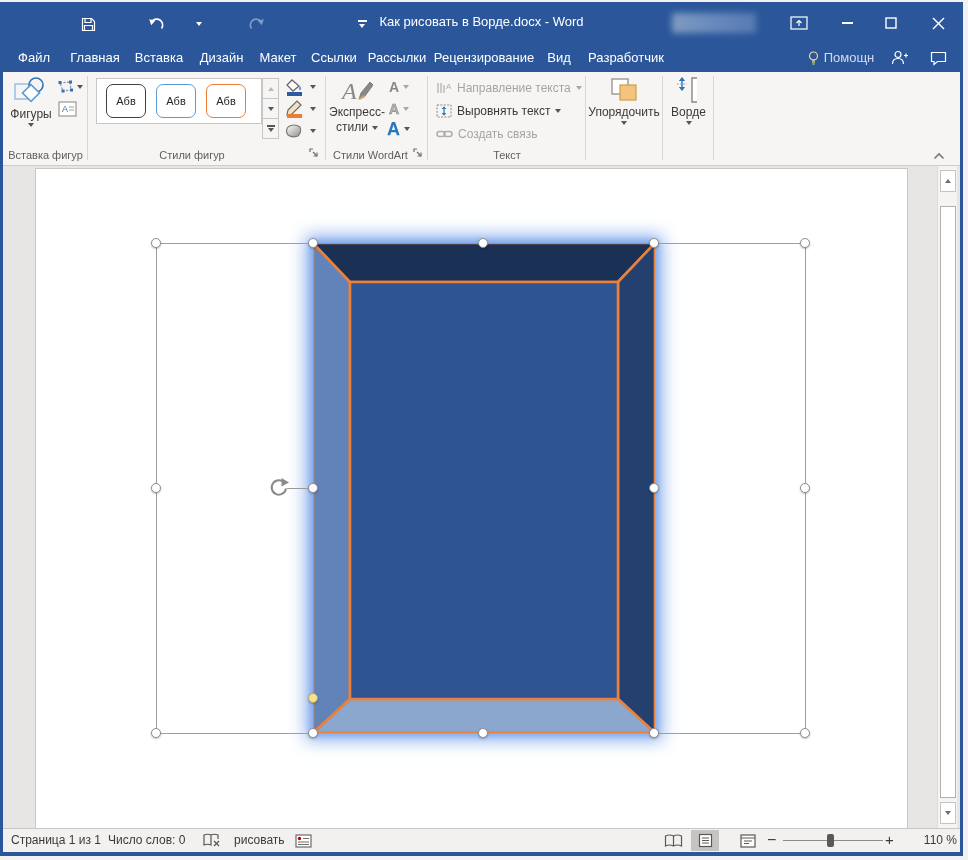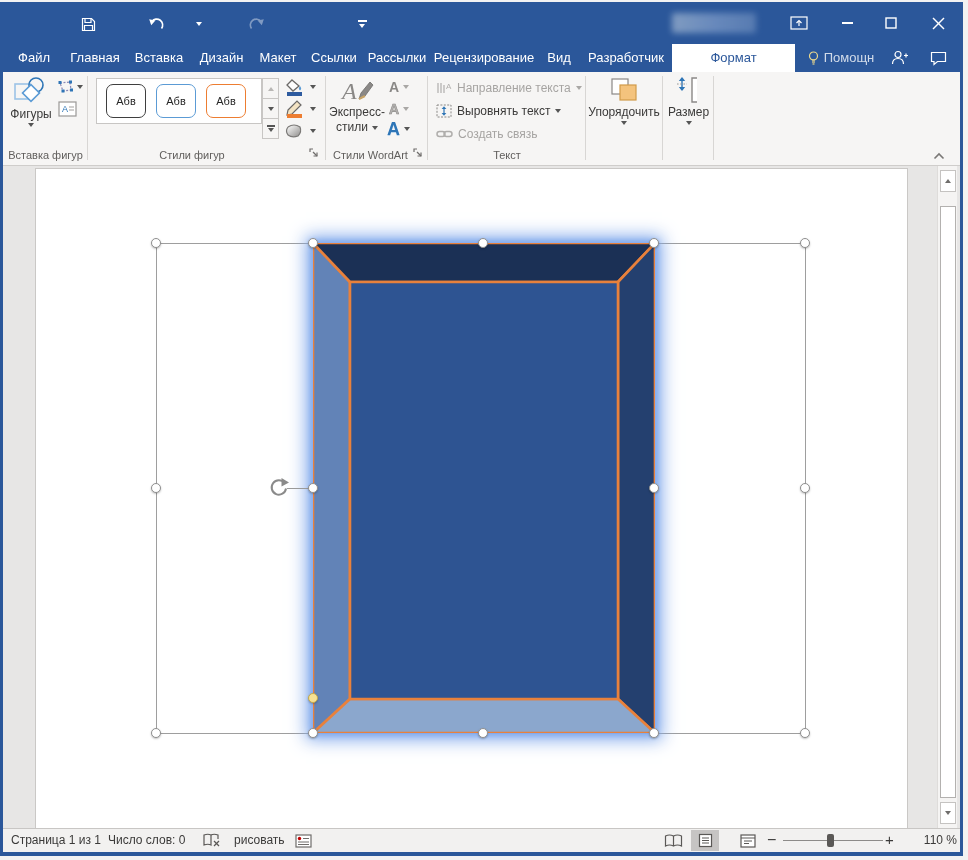--- a/index.html
+++ b/index.html
@@ -120,20 +120,21 @@
           <polygon points="15.8,2.2 9.6,3.4 13.8,8.2" fill="#fff"></polygon>
         </svg>
     </div>
     <div class="qat-btn" style="left:350px;">
       <div style="display:flex;flex-direction:column;align-items:center;gap:2px;">
         <div style="width:9px;height:1.6px;background:#fff;"></div>
         <div class="dd" style="border-top-color:#fff;"></div>
       </div>
     </div>
 
+    <div class="win-title">Как рисовать в Ворде.docx - Word</div>
 
     <div class="blur-box"></div>
 
     <div class="winctl" style="left:786px;width:26px;">
       <svg width="18" height="14" viewBox="0 0 18 14">
           <g fill="none" stroke="#fff" stroke-width="1.2">
             <rect x="1" y="1" width="16" height="12"></rect>
             <path d="M9 10 V 5"></path>
             <path d="M6.5 7 L 9 4.5 L 11.5 7"></path>
           </g>
@@ -161,21 +162,20 @@
     <div class="tab" style="left:10px;width:48px;">Файл</div>
     <div class="tab" style="left:62px;width:66px;">Главная</div>
     <div class="tab" style="left:128px;width:62px;">Вставка</div>
     <div class="tab" style="left:192px;width:59px;">Дизайн</div>
     <div class="tab" style="left:252px;width:52px;">Макет</div>
     <div class="tab" style="left:305px;width:58px;">Ссылки</div>
     <div class="tab" style="left:364px;width:66px;">Рассылки</div>
     <div class="tab" style="left:431px;width:106px;">Рецензирование</div>
     <div class="tab" style="left:538px;width:42px;">Вид</div>
     <div class="tab" style="left:581px;width:90px;">Разработчик</div>
-    <div class="tab active" style="left:672px;width:123px;">Формат</div>
     <div class="tab dim" style="left:798px;width:86px;">
       <svg width="11" height="15" viewBox="0 0 11 15">
           <g fill="none" stroke="#ecd98d" stroke-width="1.2">
             <circle cx="5.5" cy="5" r="4"></circle>
             <path d="M4 9 h3"></path>
             <path d="M4 11 h3"></path>
             <path d="M4.5 13 h2"></path>
           </g>
         </svg>
       <span>Помощн</span>
@@ -388,21 +388,21 @@
           <g fill="#2e75b6">
               <polygon points="6,1 2.8,5 9.2,5"></polygon>
               <polygon points="6,15 2.8,11 9.2,11"></polygon>
             </g>
           <path d="M6 4 v9" stroke="#2e75b6" stroke-width="1.4"></path>
           <g stroke="#9a9896" stroke-width="1" stroke-dasharray="1.6 1.6">
               <path d="M1 8 h10"></path>
             </g>
           <path d="M21 2 h-5 v24 h5" fill="#ffffff" stroke="#8a8886" stroke-width="1.4"></path>
         </svg>
-        <span class="lbl">Размер</span>
+        <span class="lbl">Ворде</span>
         <div class="dd"></div>
       </div>
       <div class="gdivider" style="left:50px;"></div>
     </div>
 
     <svg class="chevron-collapse" style="left:930px;top:80px;" width="12" height="8" viewBox="0 0 12 8">
       <polyline points="1.5,6.5 6,2 10.5,6.5" fill="none" stroke="#7a7876" stroke-width="1.6"></polyline>
     </svg>
   </div>
 

